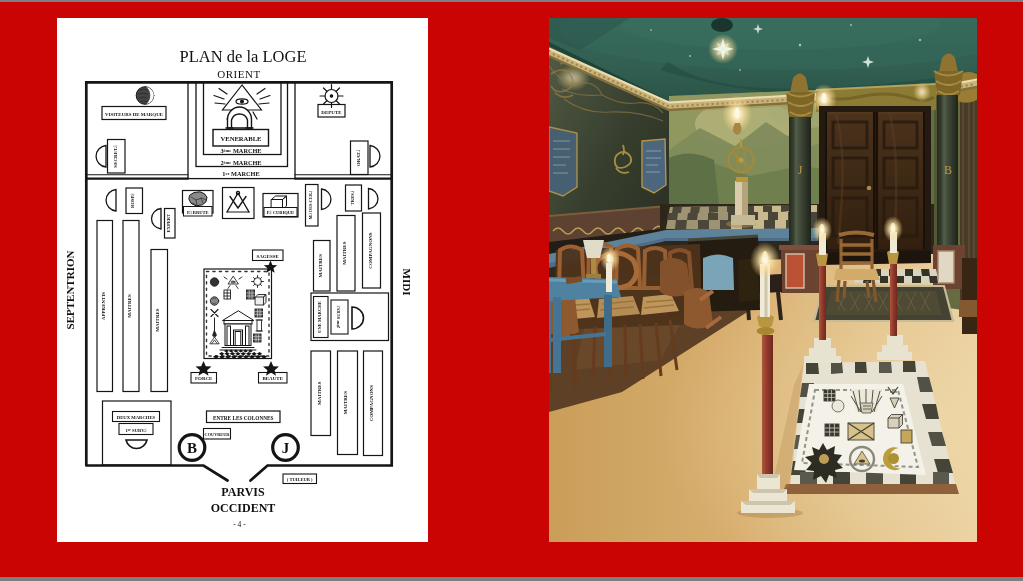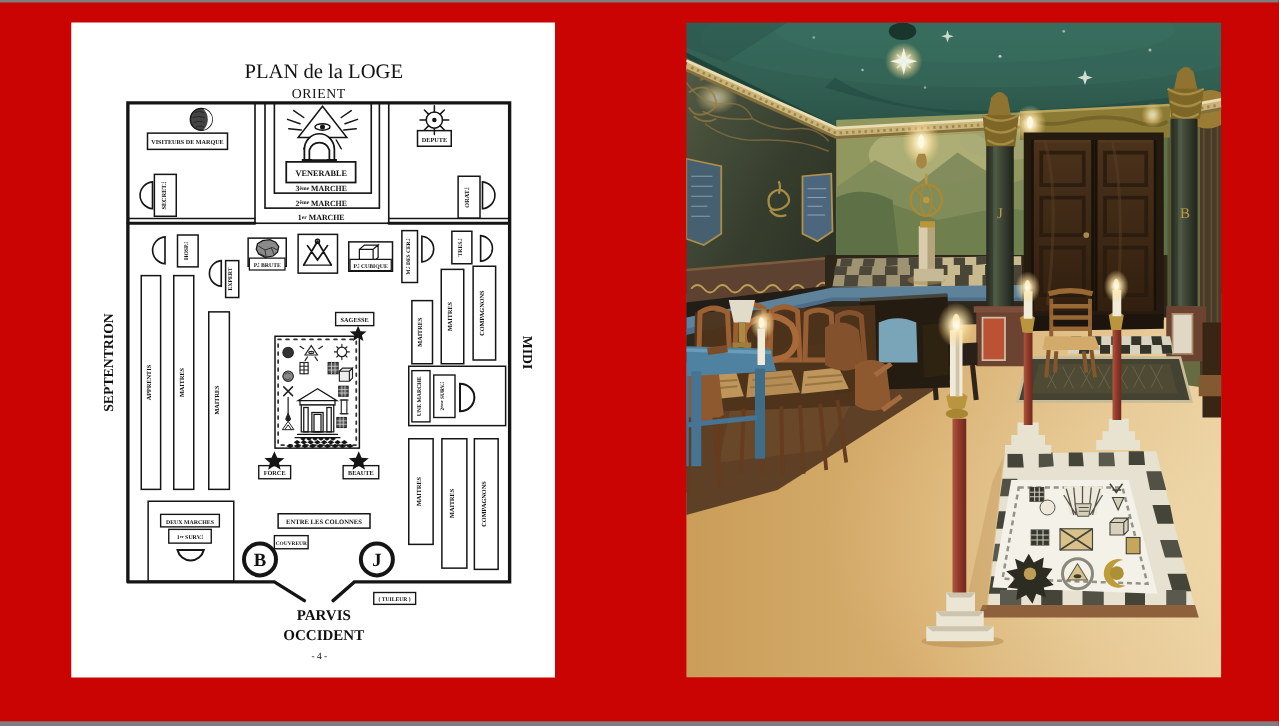--- a/index.html
+++ b/index.html
@@ -1,19 +1,19 @@
 <!DOCTYPE html>
 <html><head>
 <meta charset="utf-8">
 <style>
 html,body{margin:0;padding:0;}
 body{width:1023px;height:581px;position:relative;background:#ca0303;overflow:hidden;font-family:"Liberation Serif",serif;}
 #topline{position:absolute;left:0;top:0;width:1023px;height:2px;background:#7e7e7e;}
 #botline{position:absolute;left:0;top:577px;width:1023px;height:4px;background:#7e7e7e;}
-#page{position:absolute;left:57px;top:18px;width:371px;height:524px;background:#ffffff;padding-left:16px;}
+#page{position:absolute;left:57px;top:18px;width:371px;height:524px;background:#ffffff;}
 #photo{position:absolute;left:549px;top:18px;width:428px;height:524px;}
 svg{display:block;}
 </style>
 </head>
 <body>
 
 <div id="topline"></div>
 
 <div id="botline"></div>
 

